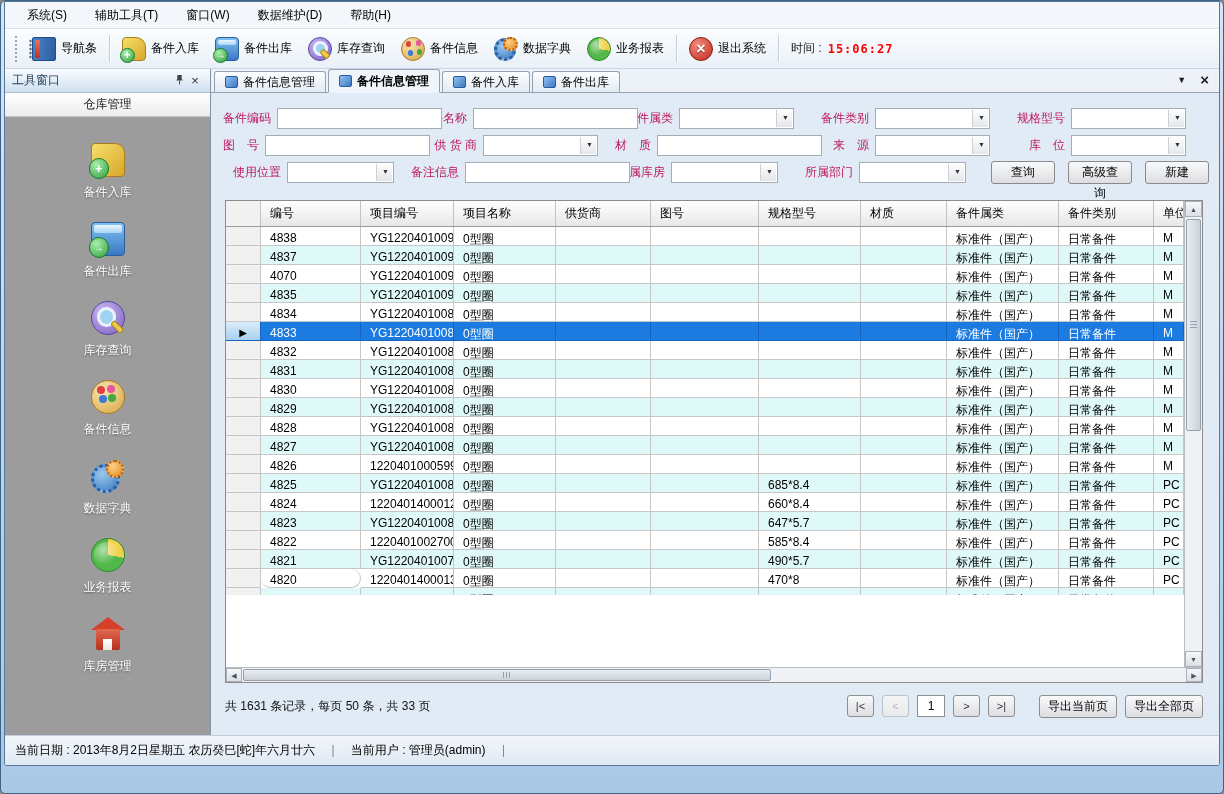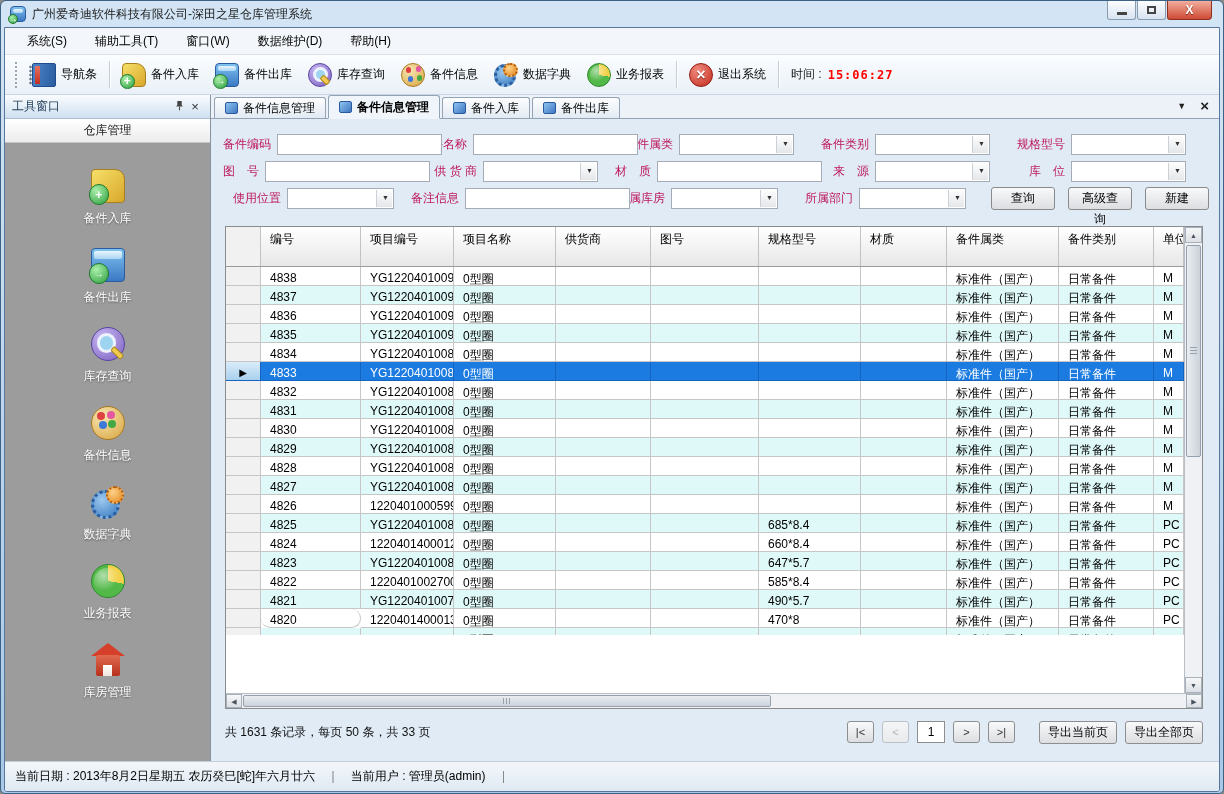--- a/index.html
+++ b/index.html
@@ -124,21 +124,21 @@
   .fctrl{flex:1;height:21px;background:#FFF;border:1px solid #A5ACB5;position:relative;font:inherit;padding:0 4px;}
   .fctrl.select::before{content:"";position:absolute;top:1px;right:1px;bottom:1px;width:15px;
     background:linear-gradient(#FDFDFD,#E4E7EA);border-left:1px solid #CBD0D6;}
   .fctrl.select::after{content:"▼";position:absolute;top:5px;right:4px;font-size:7px;color:#333;}
   .fbuttons{display:flex;gap:13px;margin-left:8px;}
   .fbtn{min-width:64px;height:23px;line-height:21px;text-align:center;padding:0 10px;cursor:pointer;
     background:linear-gradient(#F8F9FA,#DCDEE1);border:1px solid #8A8A8A;border-radius:3px;}
 
   
   .table-area{position:absolute;left:14px;top:107px;width:978px;height:483px;background:#FFF;border:1px solid #8C8C8C;}
-  .tbl-head{display:flex;height:40px;background:linear-gradient(#FFFFFF,#E7E7E7);border-bottom:1px solid #9B9B9B;width:958px;}
+  .tbl-head{display:flex;height:26px;background:linear-gradient(#FFFFFF,#E7E7E7);border-bottom:1px solid #9B9B9B;width:958px;}
   .th{border-right:1px solid #C2C2C2;padding:4px 0 0 9px;overflow:hidden;white-space:nowrap;}
   .th.ind,.td.ind{background:#F1F1F1;padding:0;text-align:center;}
   .trow{display:flex;height:19px;width:958px;background:#FFF;cursor:default;}
   .trow.alt{background:#DFF8F8;}
   .td{border-right:1px solid #C6C6C6;border-bottom:1px solid #C6C6C6;padding:4px 0 0 9px;overflow:hidden;white-space:nowrap;}
   .td.ind{font-size:10px;line-height:22px;}
   .trow.sel{background:#1B7BE0;color:#FFF;}
   .trow.sel .td{border-color:#1565C0;}
   .trow.sel .td.ind{background:linear-gradient(#D9ECFA,#A9D0EE);color:#000;}
   .trow.partial{height:7px;overflow:hidden;}
@@ -177,33 +177,20 @@
   
   .statusbar{height:30px;background:linear-gradient(#F2F6FA,#DFE9F3);border-top:1px solid #C2CEDB;
     display:flex;align-items:center;padding:0 10px;gap:12px;}
   .sbsep{color:#666;}
 </style>
 </head>
 <body>
 
 <div class="window">
 
-  <div class="titlebar">
-    <span class="icon s16 stock-out-icon"></span>
-    <span class="title">广州爱奇迪软件科技有限公司-深田之星仓库管理系统</span>
-    <div class="win-buttons">
-      <div class="wbtn min">
-          <span class="bar"></span>
-        </div>
-      <div class="wbtn max">
-          <span class="box"></span>
-        </div>
-      <div class="wbtn close">X</div>
-    </div>
-  </div>
 
   <div class="app-body">
 
     <div class="menubar">
       <span class="mitem">系统(S)</span>
       <span class="mitem">辅助工具(T)</span>
       <span class="mitem">窗口(W)</span>
       <span class="mitem">数据维护(D)</span>
       <span class="mitem">帮助(H)</span>
     </div>
@@ -431,21 +418,21 @@
                   <div class="td" style="width: 95px;"></div>
                   <div class="td" style="width: 108px;"></div>
                   <div class="td" style="width: 102px;"></div>
                   <div class="td" style="width: 86px;"></div>
                   <div class="td" style="width: 112px;">标准件（国产）</div>
                   <div class="td" style="width: 95px;">日常备件</div>
                   <div class="td" style="width: 30px;">M</div>
                 </div>
                 <div class="trow">
                   <div class="td ind" style="width: 35px;"></div>
-                  <div class="td" style="width: 100px;">4836</div>
+                  <div class="td" style="width: 100px;">4070</div>
                   <div class="td" style="width: 93px;">YG12204010091</div>
                   <div class="td" style="width: 102px;">0型圈</div>
                   <div class="td" style="width: 95px;"></div>
                   <div class="td" style="width: 108px;"></div>
                   <div class="td" style="width: 102px;"></div>
                   <div class="td" style="width: 86px;"></div>
                   <div class="td" style="width: 112px;">标准件（国产）</div>
                   <div class="td" style="width: 95px;">日常备件</div>
                   <div class="td" style="width: 30px;">M</div>
                 </div>

